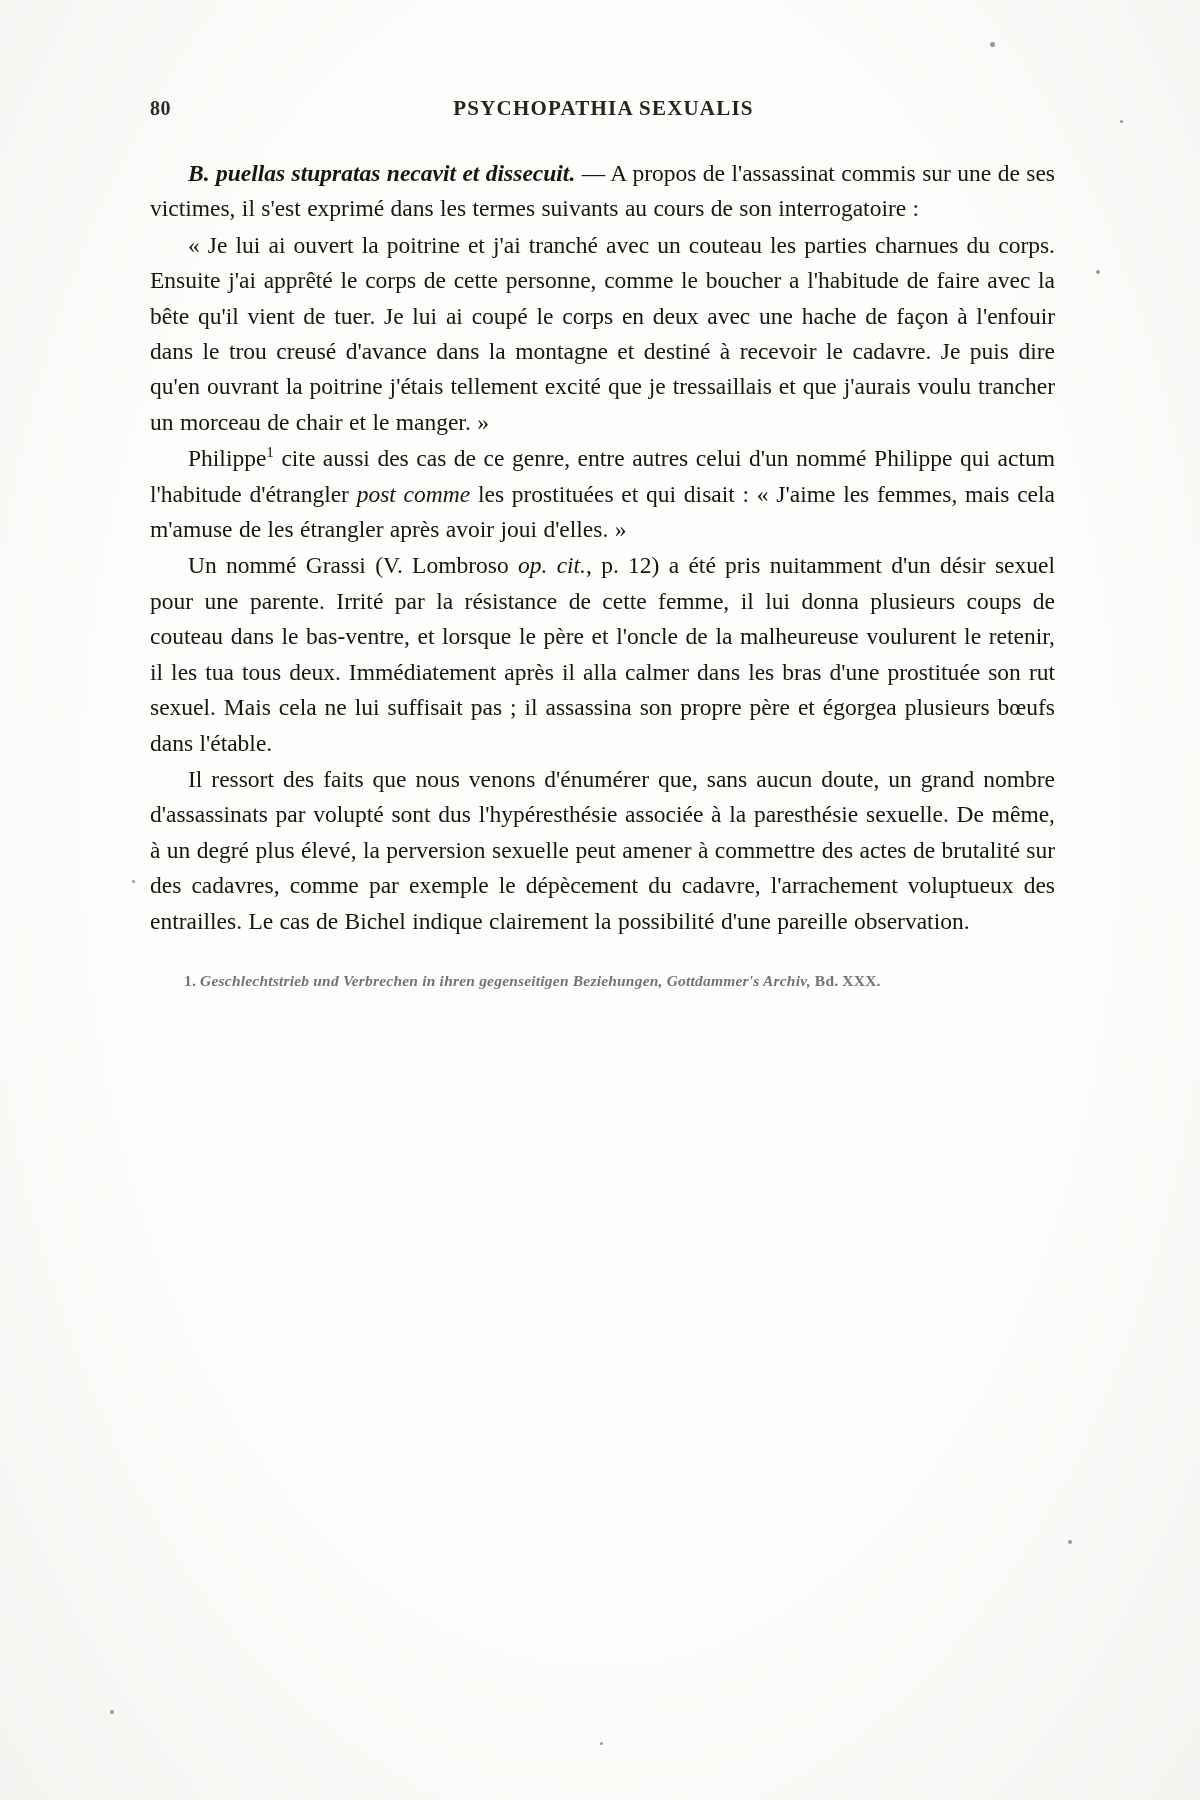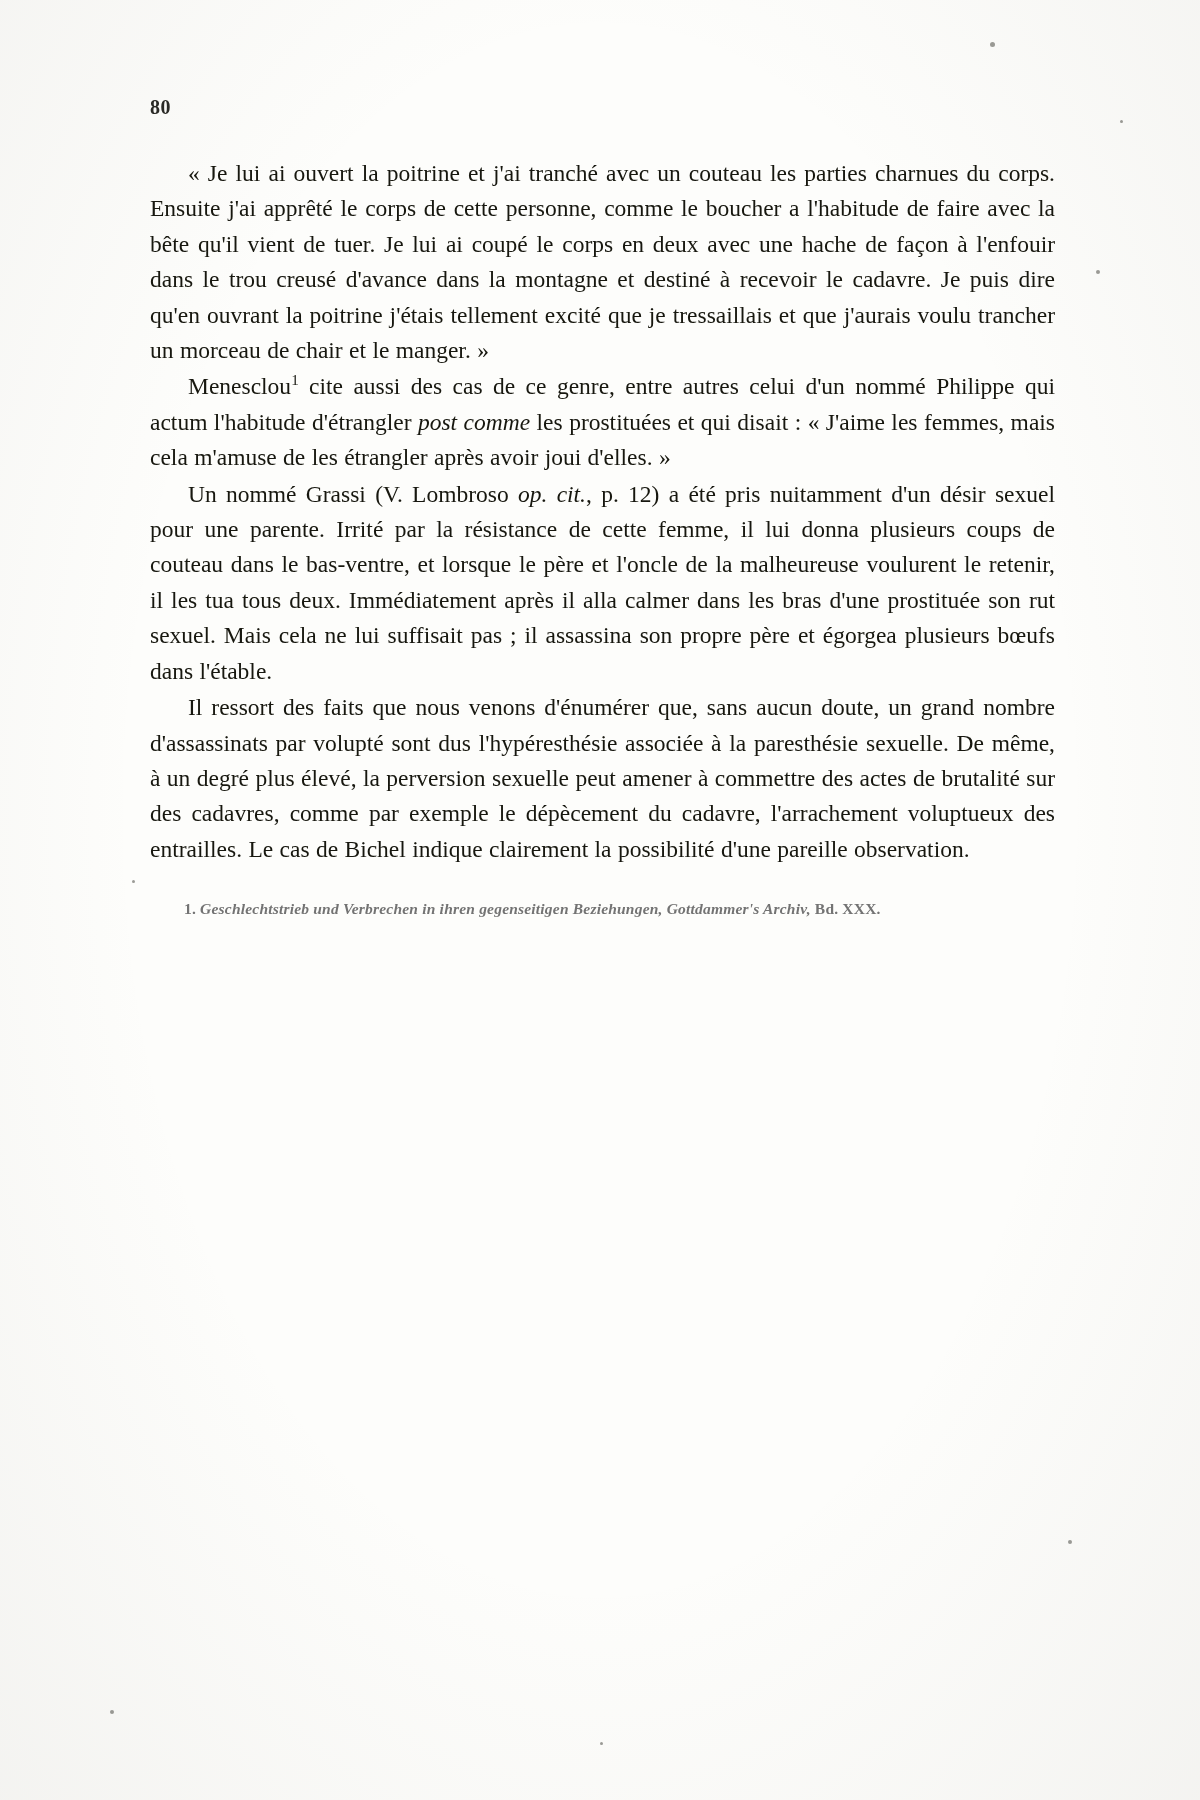--- a/index.html
+++ b/index.html
@@ -109,28 +109,30 @@
   <div class="speck" style="left:1096px; top:270px; width:4px; height:4px;"></div>
   <div class="speck" style="left:132px; top:880px; width:3px; height:3px;"></div>
   <div class="speck" style="left:1068px; top:1540px; width:4px; height:4px;"></div>
   <div class="speck" style="left:110px; top:1710px; width:4px; height:4px;"></div>
   <div class="speck" style="left:600px; top:1742px; width:3px; height:3px;"></div>
 
   <div class="content">
 
     <div class="header-row">
       <div class="folio">80</div>
+      <div class="running-head">PSYCHOPATHIA SEXUALIS</div>
     </div>
 
     <div class="body-text">
 
+      <p class="first"><span class="it bld">B. puellas stupratas necavit et dissecuit.</span><span> — A propos de l'assassinat commis sur une de ses victimes, il s'est exprimé dans les termes suivants au cours de son interrogatoire :</span></p>
 
       <p><span>« Je lui ai ouvert la poitrine et j'ai tranché avec un couteau les parties charnues du corps. Ensuite j'ai apprêté le corps de cette personne, comme le boucher a l'habitude de faire avec la bête qu'il vient de tuer. Je lui ai coupé le corps en deux avec une hache de façon à l'enfouir dans le trou creusé d'avance dans la montagne et destiné à recevoir le cadavre. Je puis dire qu'en ouvrant la poitrine j'étais tellement excité que je tressaillais et que j'aurais voulu trancher un morceau de chair et le manger. »</span></p>
 
-      <p><span>Menesclou</span><span class="sup">1</span><span> cite aussi des cas de ce genre, entre autres celui d'un nommé Philippe qui actum l'habitude d'étrangler </span><span class="it">post comme</span><span> les prostituées et qui disait : « J'aime les femmes, mais cela m'amuse de les étrangler après avoir joui d'elles. »</span></p>
+      <p><span>Philippe</span><span class="sup">1</span><span> cite aussi des cas de ce genre, entre autres celui d'un nommé Philippe qui actum l'habitude d'étrangler </span><span class="it">post comme</span><span> les prostituées et qui disait : « J'aime les femmes, mais cela m'amuse de les étrangler après avoir joui d'elles. »</span></p>
 
       <p><span>Un nommé Grassi (V. Lombroso </span><span class="it">op. cit.</span><span>, p. 12) a été pris nuitamment d'un désir sexuel pour une parente. Irrité par la résistance de cette femme, il lui donna plusieurs coups de couteau dans le bas-ventre, et lorsque le père et l'oncle de la malheureuse voulurent le retenir, il les tua tous deux. Immédiatement après il alla calmer dans les bras d'une prostituée son rut sexuel. Mais cela ne lui suffisait pas ; il assassina son propre père et égorgea plusieurs bœufs dans l'étable.</span></p>
 
       <p><span>Il ressort des faits que nous venons d'énumérer que, sans aucun doute, un grand nombre d'assassinats par volupté sont dus    l'hypéresthésie associée à la paresthésie sexuelle. De même, à un degré plus élevé, la perversion sexuelle peut amener à commettre des actes de brutalité sur des cadavres, comme par exemple le dépècement du cadavre, l'arrachement voluptueux des entrailles. Le cas de Bichel indique clairement la possibilité d'une pareille observation.</span></p>
 
 
     </div>
 
     <div class="footnote"><span class="upright">1.</span><span> Geschlechtstrieb und Verbrechen in ihren gegenseitigen Beziehungen, Gottdammer's Archiv,</span><span class="upright"> Bd. XXX.</span></div>
 

